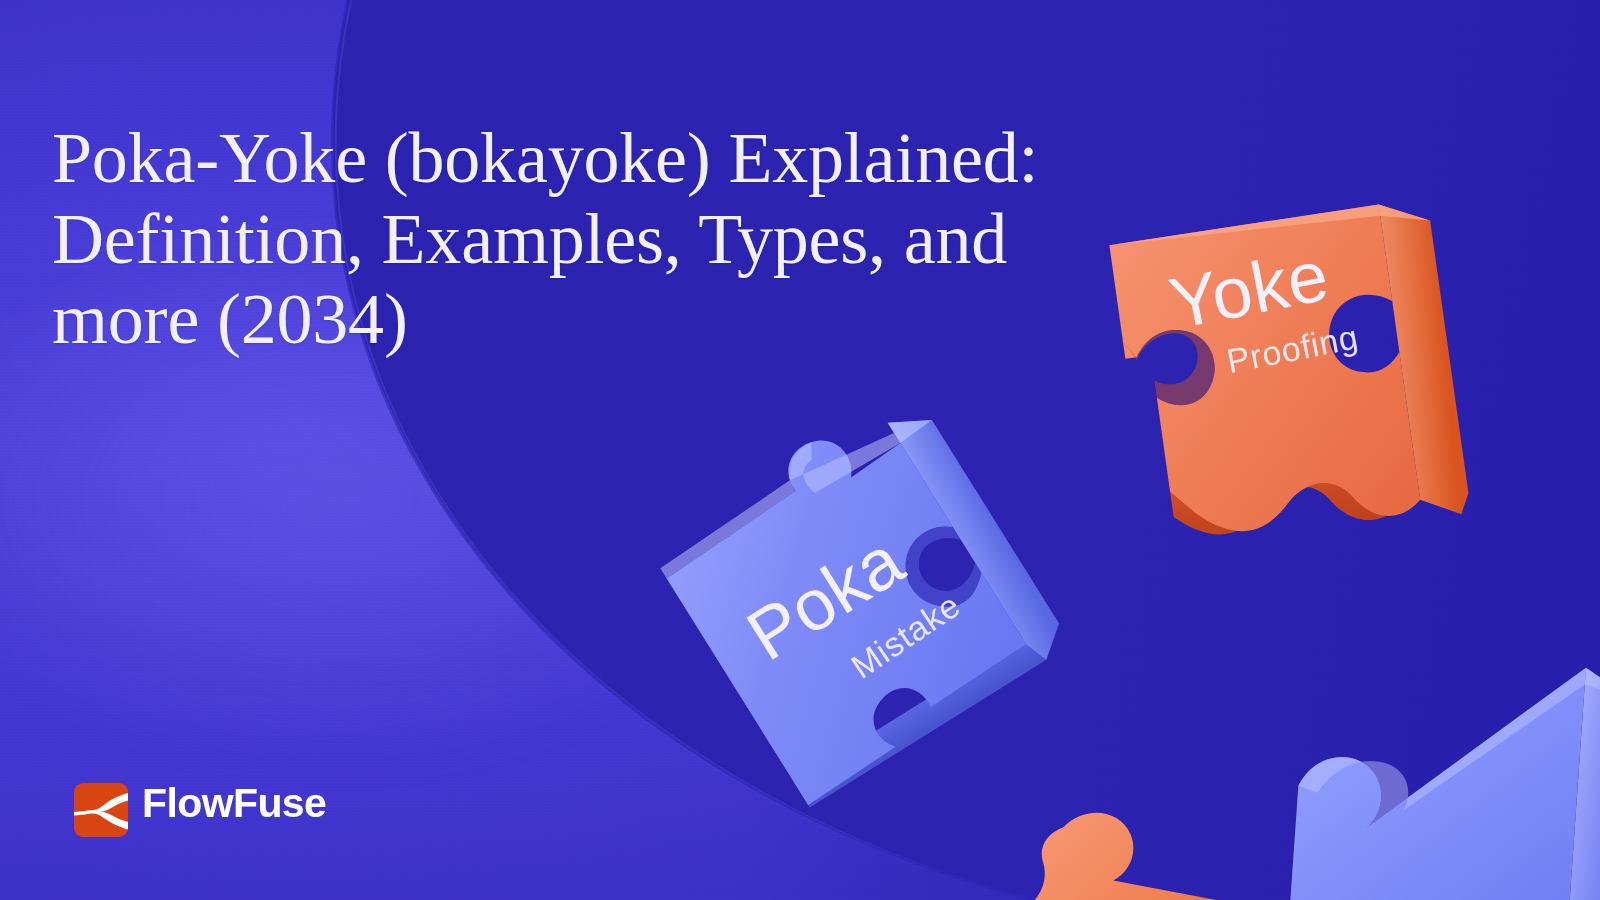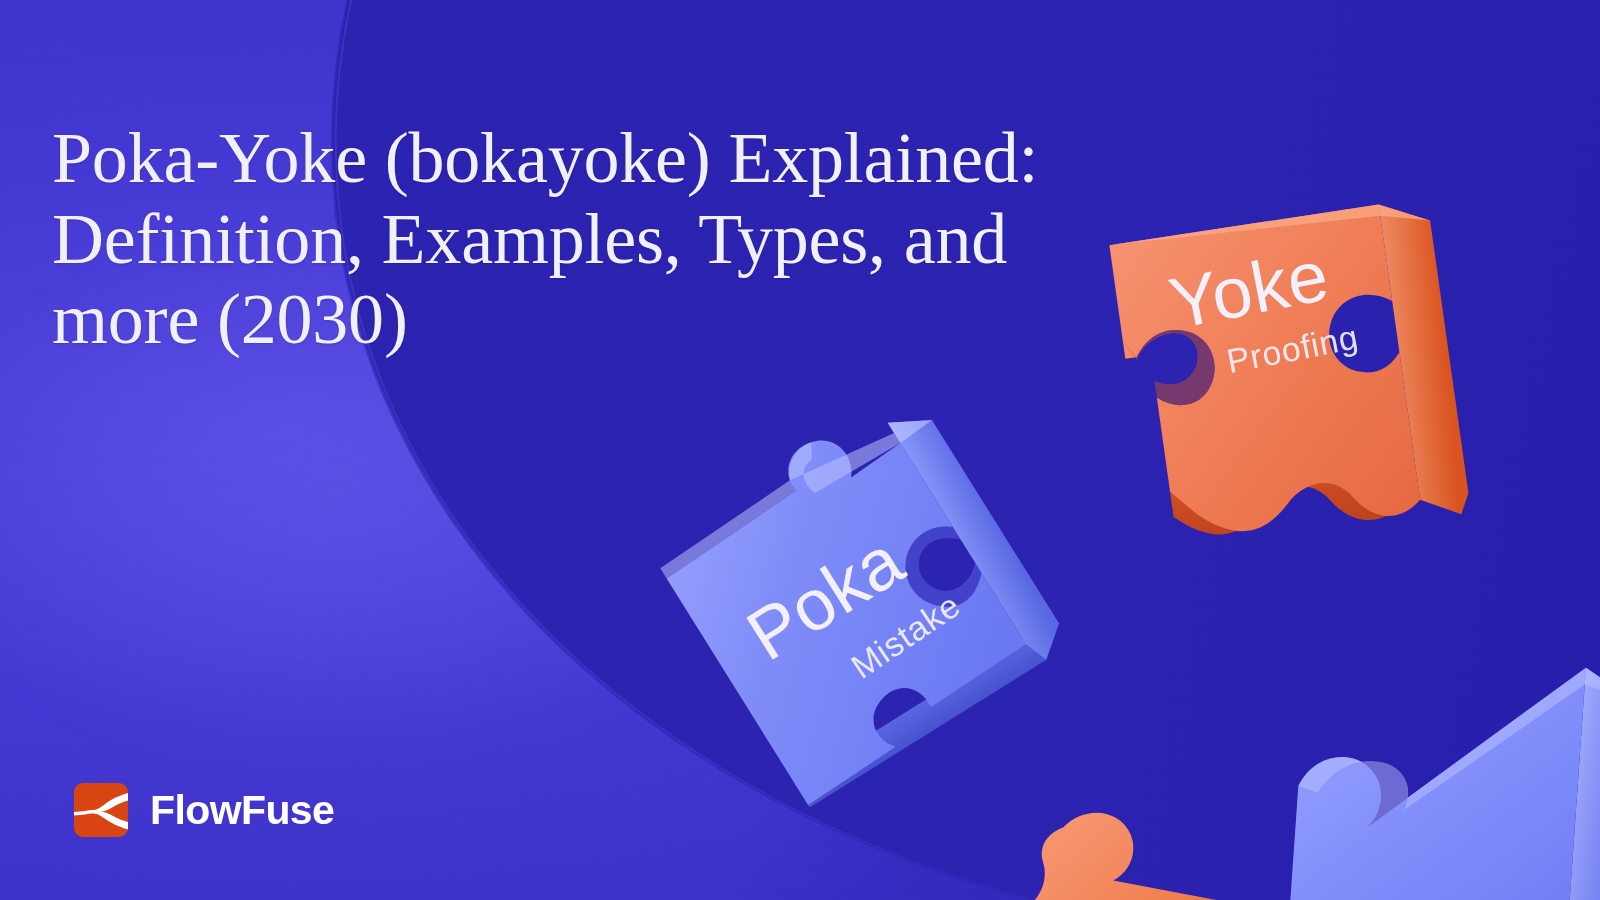--- a/index.html
+++ b/index.html
@@ -110,22 +110,21 @@
   }
   .label-main { font-size: 72px; font-weight: 400; letter-spacing: .5px; line-height: 1; }
   .label-sub  { font-size: 34px; font-weight: 400; letter-spacing: .8px; line-height: 1; opacity: .92; }
 
   
   .logo {
     position: absolute;
     left: 74px;
     top: 783px;
     display: flex;
-    align-items: center;
-    gap: 22px;
+    gap: 14px;
   }
   .logo-mark {
     width: 54px;
     height: 54px;
     border-radius: 9px;
     background: #d94413;
     position: relative;
     overflow: hidden;
     flex: 0 0 auto;
   }
@@ -288,21 +287,21 @@
                L240 220
                L20 220
                L10 120
                C30 112 40 92 36 74
                C33 58 44 46 60 42 Z" fill="url(#og2)"></path>
     </svg>
   </div>
 
   <h1 class="headline">Poka-Yoke (bokayoke) Explained:
 Definition, Examples, Types, and
-more (2030)</h1>
+more (2034)</h1>
 
   <div class="logo">
     <div class="logo-mark">
       <svg width="54" height="54" viewBox="0 0 54 54">
         <path d="M-2 29 C8 29 14 27 19 27 C25 27 30 21 37 17 C43 13.5 50 11 56 9.5
                  L56 17 C50 18.5 44 21 39 24 C34 27 30 28.5 26 28.5
                  C30 28.5 34 30 39 33 C44 36 50 38 56 39.5
                  L56 47 C50 45.5 43 43 37 39.5 C30 35.5 25 30.5 19 30.5
                  C14 30.5 8 32.5 -2 32.5 Z" fill="#ffffff"></path>
       </svg>

